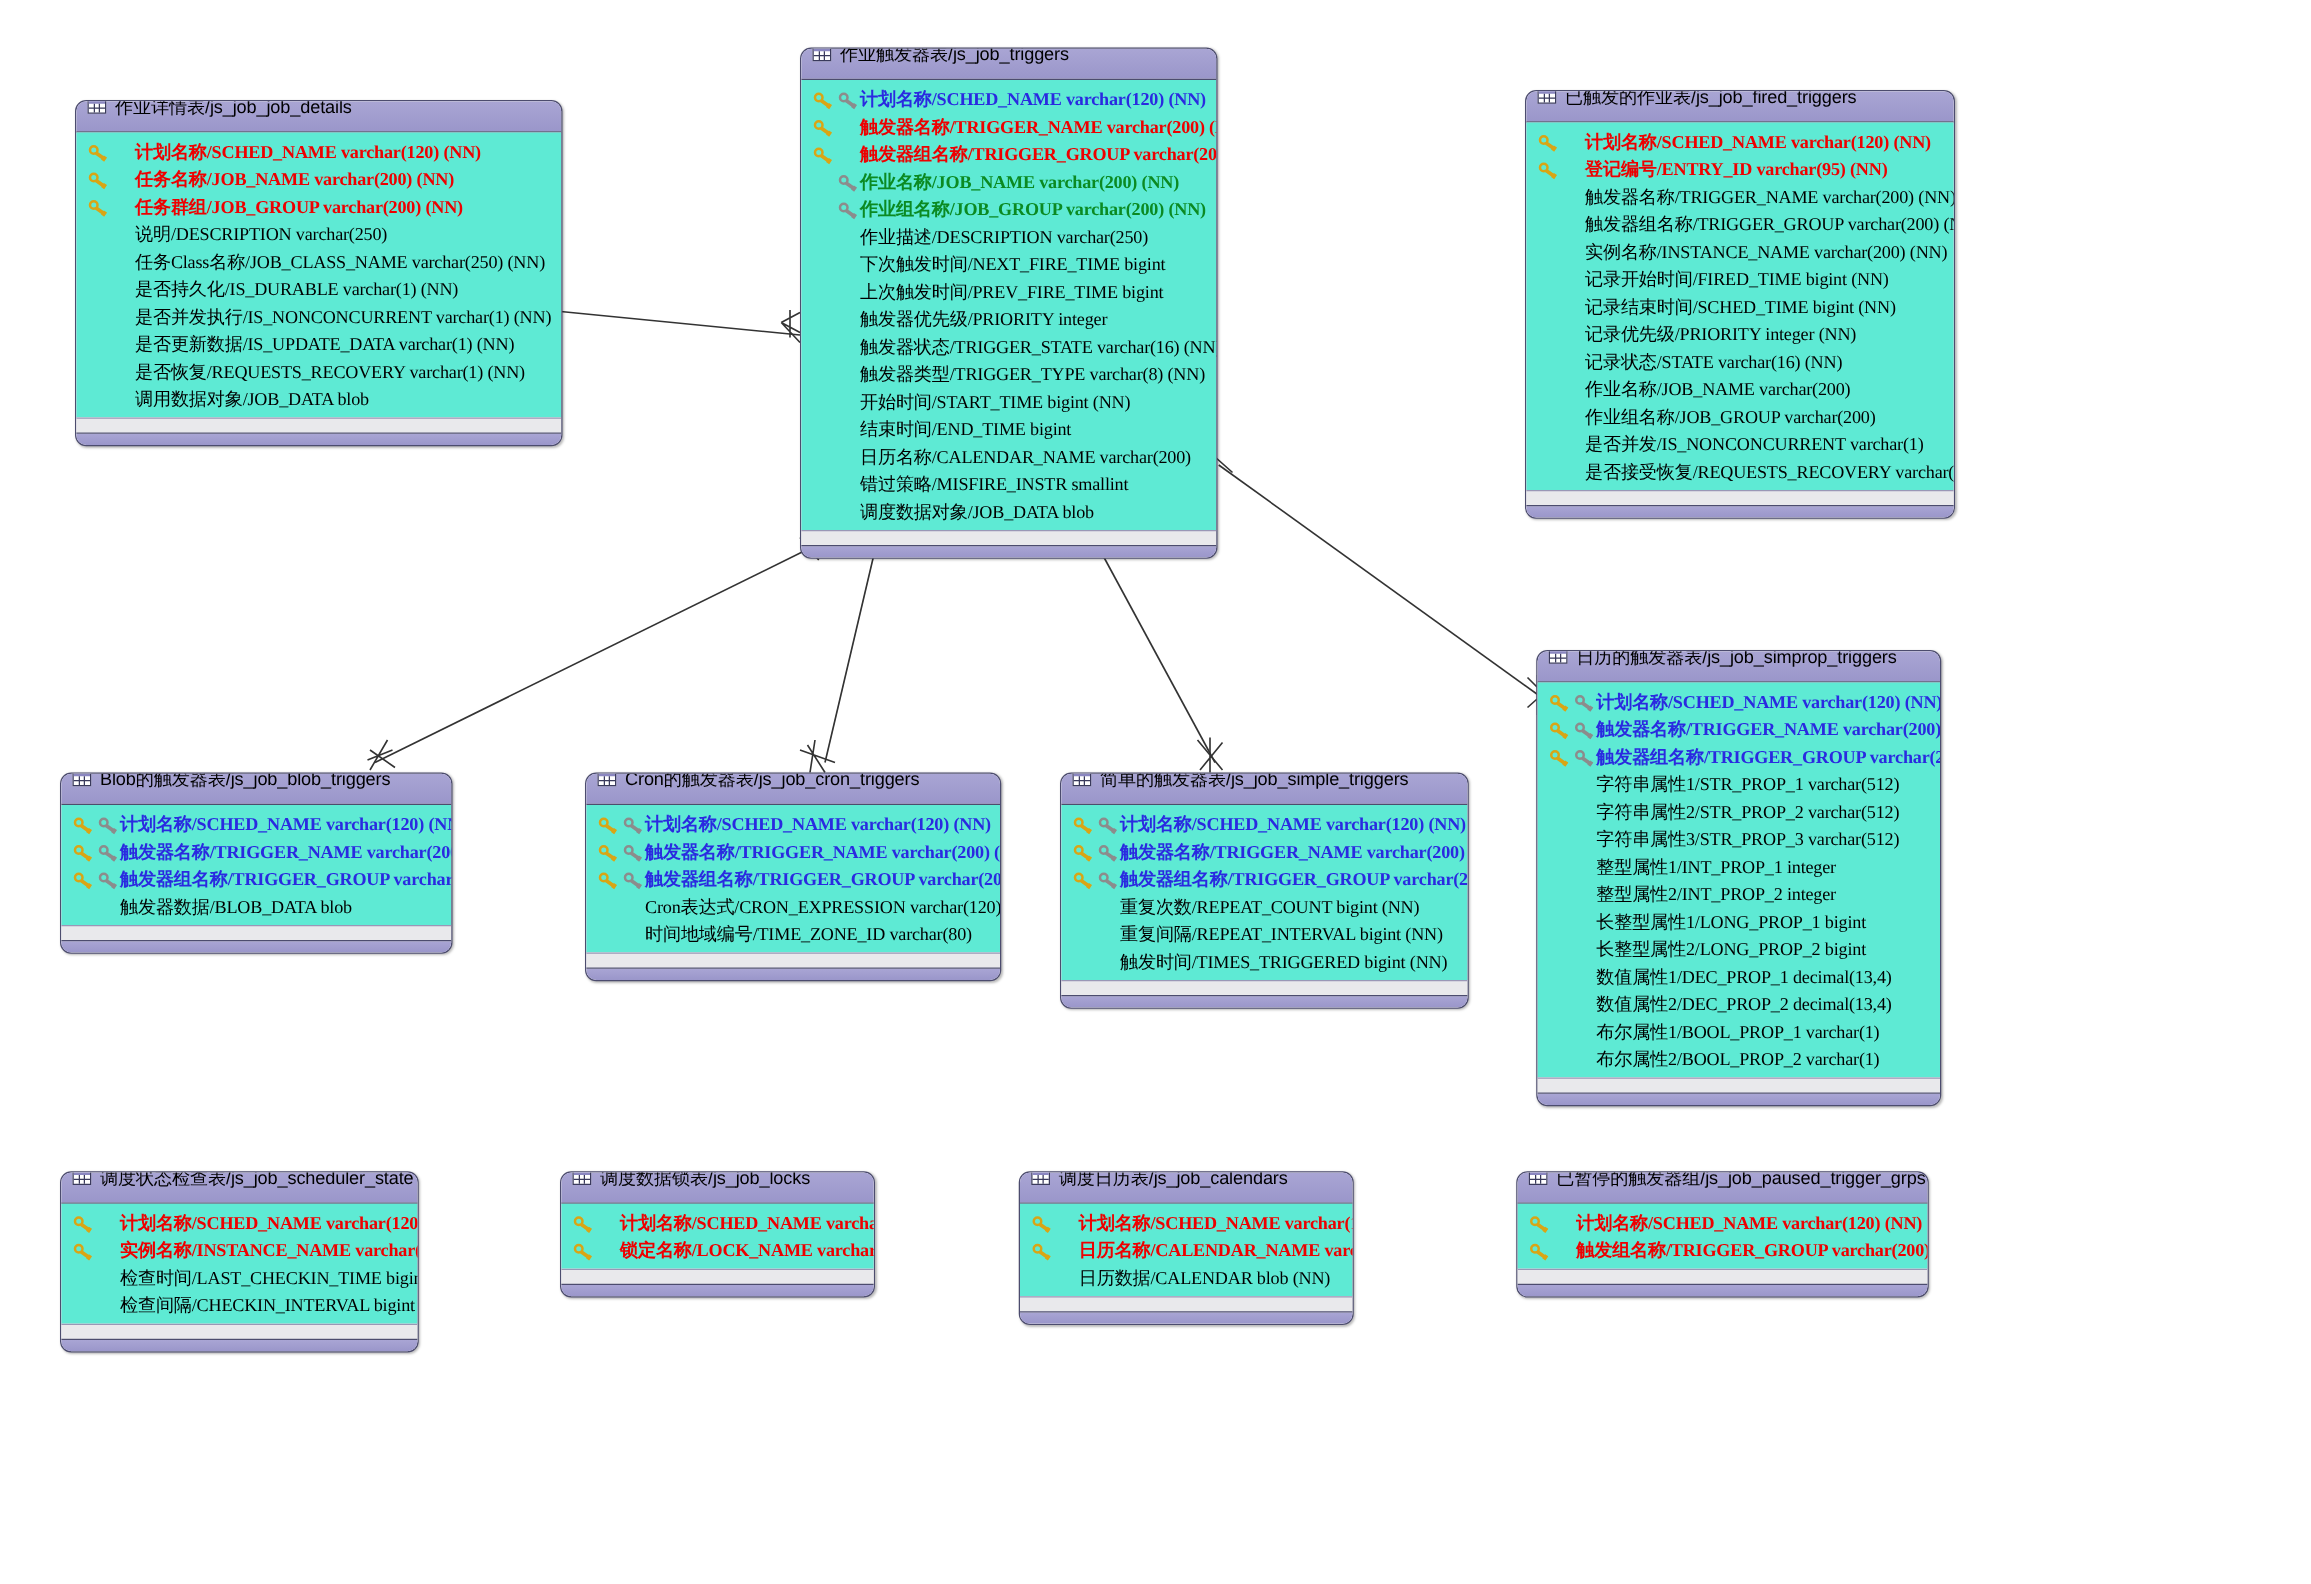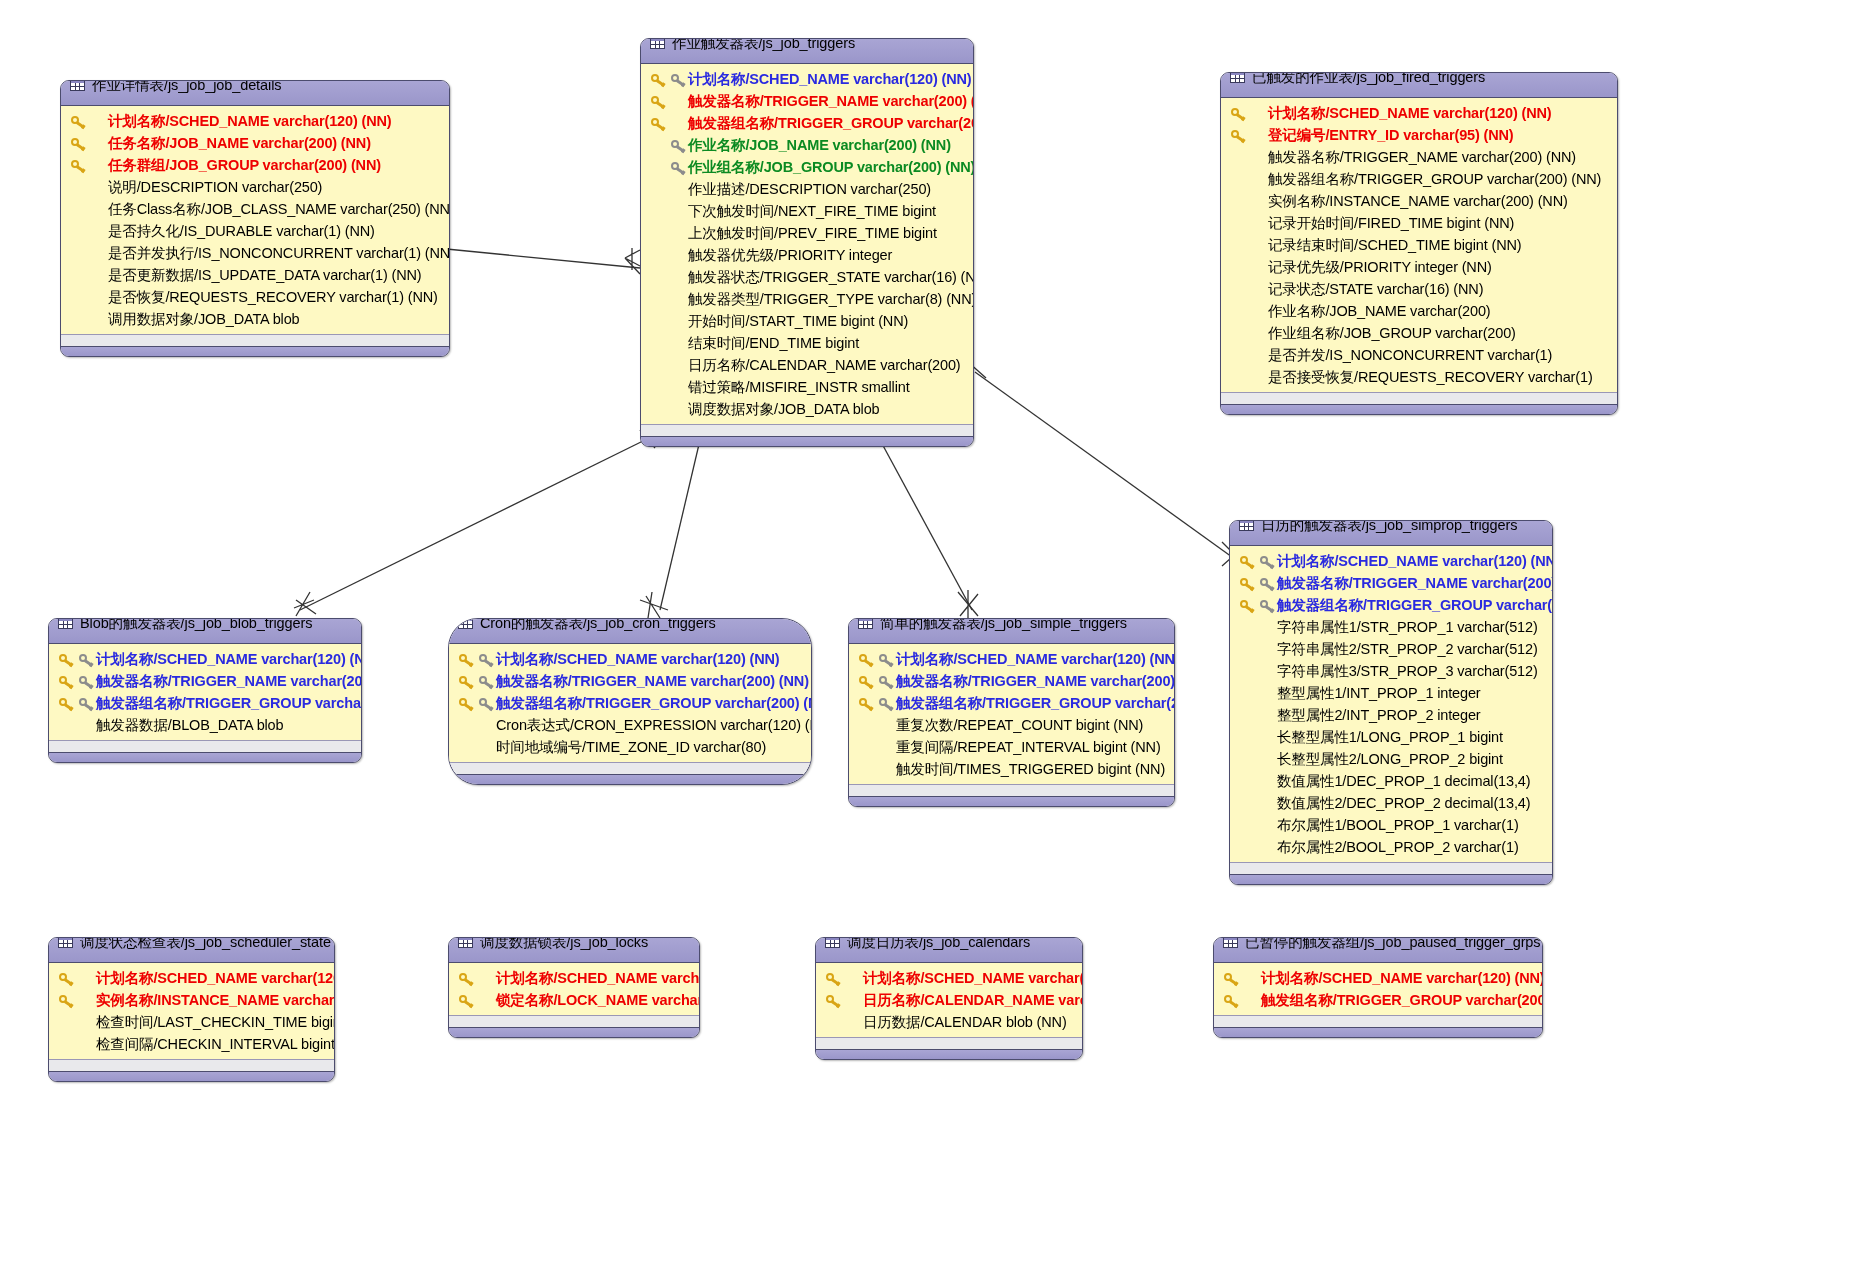--- a/index.html
+++ b/index.html
@@ -8,21 +8,21 @@
   svg.links{position:absolute;left:0;top:0;width:1849px;height:1267px;pointer-events:none;}
 
   .entity{position:absolute;box-sizing:border-box;background:#ffffff;
     border:1px solid #4c4c6e;border-radius:9px;
     box-shadow:1px 1px 2px rgba(0,0,0,.28);overflow:hidden;}
   .ent-head{display:flex;align-items:center;gap:7px;
     background:linear-gradient(#a9a5d4,#9a96ca);
     border-bottom:1px solid #4c4c6e;
     padding:4px 9px 20px 9px;height:23px;box-sizing:border-box;}
   .ent-title{font-size:14.5px;color:#000;white-space:nowrap;letter-spacing:-.1px;}
-  .ent-body{background:#fef9c3;padding:4px 0 4px 0;}
+  .ent-body{background:#5eead4;padding:4px 0 4px 0;font-family:Liberation Serif, serif;}
   .ent-foot{height:11px;background:#e9e9ec;border-top:1px solid #9a97b6;}
   .ent-foot2{height:9px;background:linear-gradient(#a9a5d4,#9a96ca);border-top:1px solid #4c4c6e;}
 
   .attr{display:flex;align-items:center;height:22px;padding-left:7px;white-space:nowrap;}
   .keycell{width:20px;min-width:20px;display:flex;align-items:center;justify-content:center;}
   .keycell2{width:20px;min-width:20px;display:flex;align-items:center;justify-content:center;}
   .attr-txt{font-size:14.5px;color:#000;letter-spacing:-.15px;}
   .attr.pk .attr-txt{color:#ee0000;font-weight:bold;}
   .attr.pkfk .attr-txt{color:#2a2ae0;font-weight:bold;}
   .attr.fk .attr-txt{color:#0b8a22;font-weight:bold;}
@@ -250,21 +250,21 @@
         <div class="attr plain plain">
           <span class="attr-txt">错过策略/MISFIRE_INSTR smallint</span>
         </div>
         <div class="attr plain plain">
           <span class="attr-txt">调度数据对象/JOB_DATA blob</span>
         </div>
       </div>
       <div class="ent-foot"></div>
       <div class="ent-foot2"></div>
     </div>
-    <div class="entity" style="left: 1220px; top: 72px; width: 398px;">
+    <div class="entity" style="left: 1220px; top: 72px; width: 344px;">
       <div class="ent-head">
         <span class="tbl-ico">
           <i class="b"></i>
           <i class="t"></i>
           <i class="h1"></i>
           <i class="v1"></i>
           <i class="v2"></i>
         </span>
         <span class="ent-title">已触发的作业表/js_job_fired_triggers</span>
       </div>
@@ -491,21 +491,21 @@
           </span>
           <span class="attr-txt">触发器组名称/TRIGGER_GROUP varchar(200) (NN)</span>
         </div>
         <div class="attr plain plain">
           <span class="attr-txt">触发器数据/BLOB_DATA blob</span>
         </div>
       </div>
       <div class="ent-foot"></div>
       <div class="ent-foot2"></div>
     </div>
-    <div class="entity" style="left: 448px; top: 618px; width: 364px; border-radius: 30px;">
+    <div class="entity" style="left: 468px; top: 618px; width: 333px;">
       <div class="ent-head">
         <span class="tbl-ico">
           <i class="b"></i>
           <i class="t"></i>
           <i class="h1"></i>
           <i class="v1"></i>
           <i class="v2"></i>
         </span>
         <span class="ent-title">Cron的触发器表/js_job_cron_triggers</span>
       </div>

